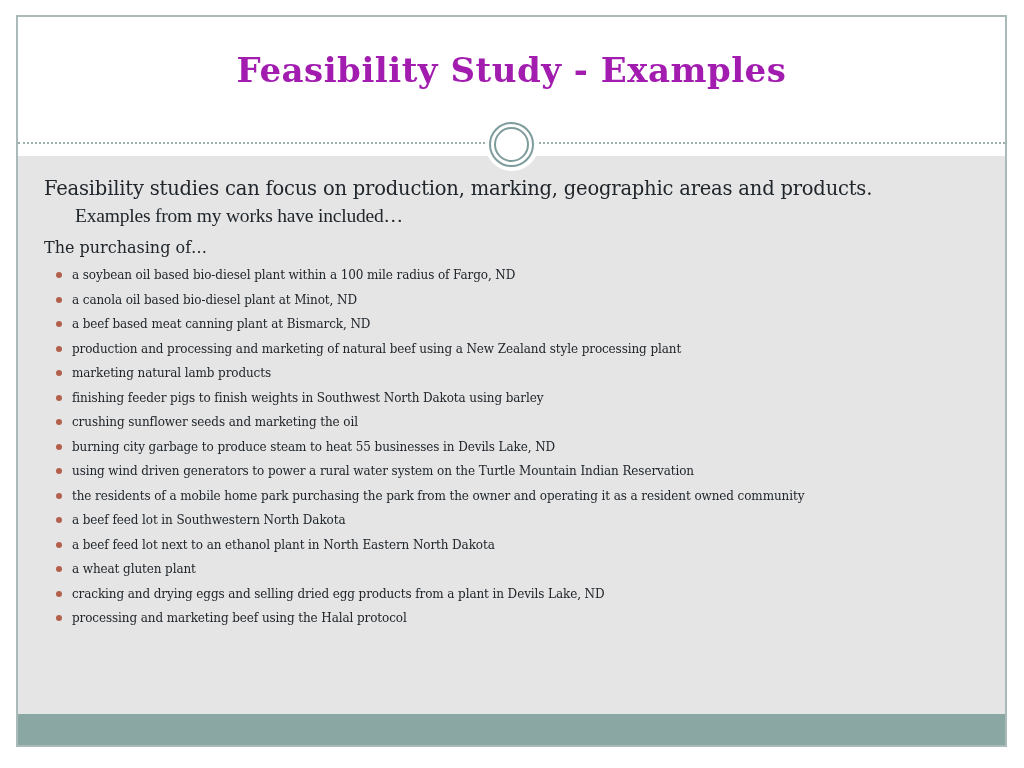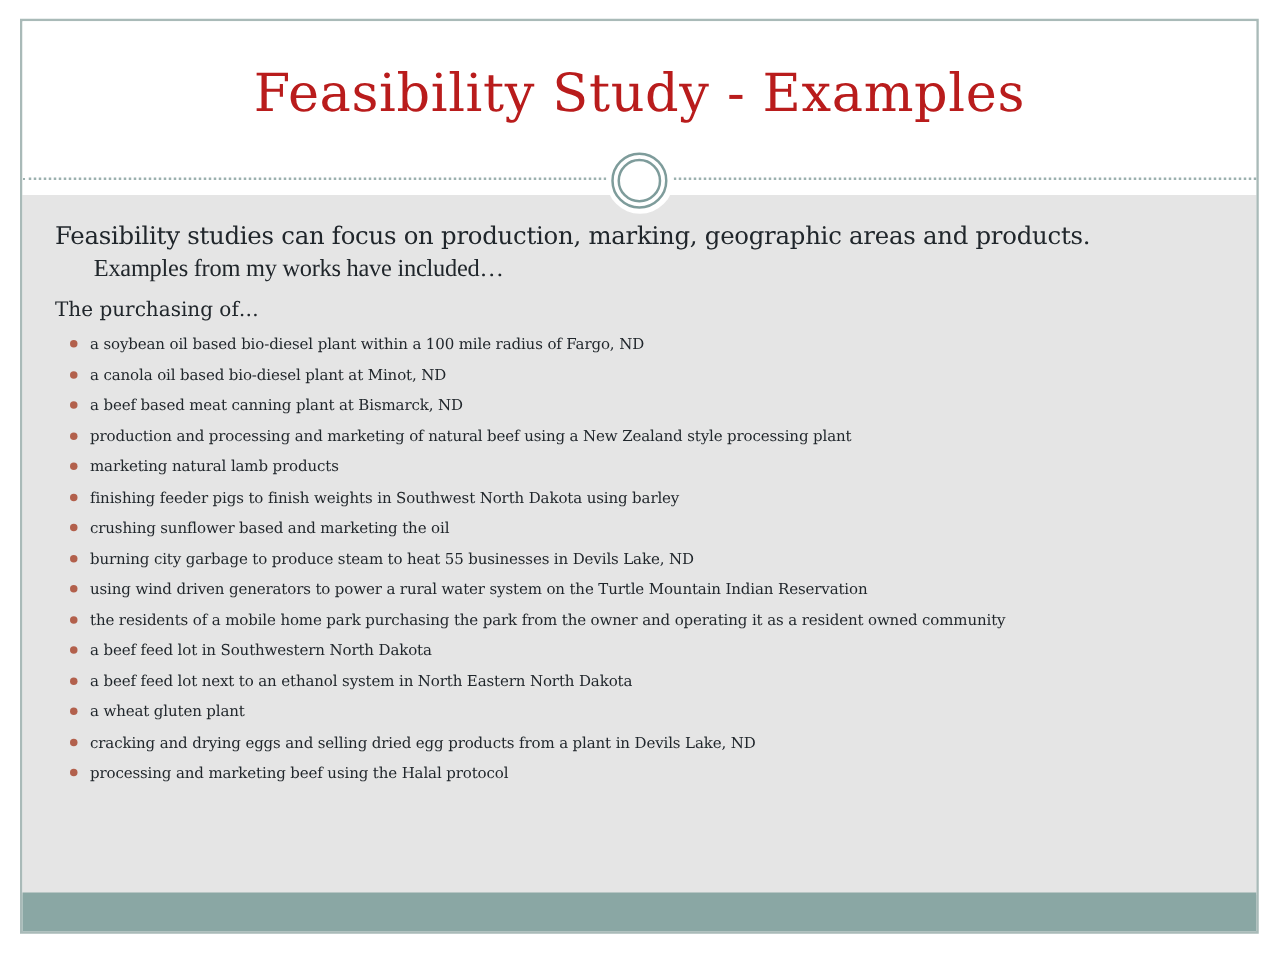--- a/index.html
+++ b/index.html
@@ -17,24 +17,24 @@
   
   .header {
     position: absolute;
     left: 0; top: 0; right: 0;
     height: 139px;
     background: #ffffff;
   }
   .title {
     margin-top: 33px;
     text-align: center;
-    font-size: 42px;
-    font-weight: normal;
+    font-size: 34px;
+    font-weight: bold;
     letter-spacing: 0.5px;
-    color: #b91c1c;
+    color: #a21caf;
   }
 
   
   .divider-line {
     position: absolute;
     left: 0; right: 0; top: 125px;
     border-top: 2px dotted #9cb1af;
   }
   .ornament {
     position: absolute;
@@ -131,26 +131,26 @@
     </p>
     <p class="lead">The purchasing of…</p>
 
     <ul class="bullets">
       <li><span class="dot"></span><span>a soybean oil based bio-diesel plant within a 100 mile radius of Fargo, ND</span></li>
       <li><span class="dot"></span><span>a canola oil based bio-diesel plant at Minot, ND</span></li>
       <li><span class="dot"></span><span>a beef based meat canning plant at Bismarck, ND</span></li>
       <li><span class="dot"></span><span>production and processing and marketing of natural beef using a New Zealand style processing plant</span></li>
       <li><span class="dot"></span><span>marketing natural lamb products</span></li>
       <li><span class="dot"></span><span>finishing feeder pigs to finish weights in Southwest North Dakota using barley</span></li>
-      <li><span class="dot"></span><span>crushing sunflower based and marketing the oil</span></li>
+      <li><span class="dot"></span><span>crushing sunflower seeds and marketing the oil</span></li>
       <li><span class="dot"></span><span>burning city garbage to produce steam to heat 55 businesses in Devils Lake, ND</span></li>
       <li><span class="dot"></span><span>using wind driven generators to power a rural water system on the Turtle Mountain Indian Reservation</span></li>
       <li><span class="dot"></span><span>the residents of a mobile home park purchasing the park from the owner and operating it as a resident owned community</span></li>
       <li><span class="dot"></span><span>a beef feed lot in Southwestern North Dakota</span></li>
-      <li><span class="dot"></span><span>a beef feed lot next to an ethanol system in North Eastern North Dakota</span></li>
+      <li><span class="dot"></span><span>a beef feed lot next to an ethanol plant in North Eastern North Dakota</span></li>
       <li><span class="dot"></span><span>a wheat gluten plant</span></li>
       <li><span class="dot"></span><span>cracking and drying eggs and selling dried egg products from a plant in Devils Lake, ND</span></li>
       <li><span class="dot"></span><span>processing and marketing beef using the Halal protocol</span></li>
     </ul>
   </div>
 
   <div class="footer-band"></div>
 
 </div>
 

